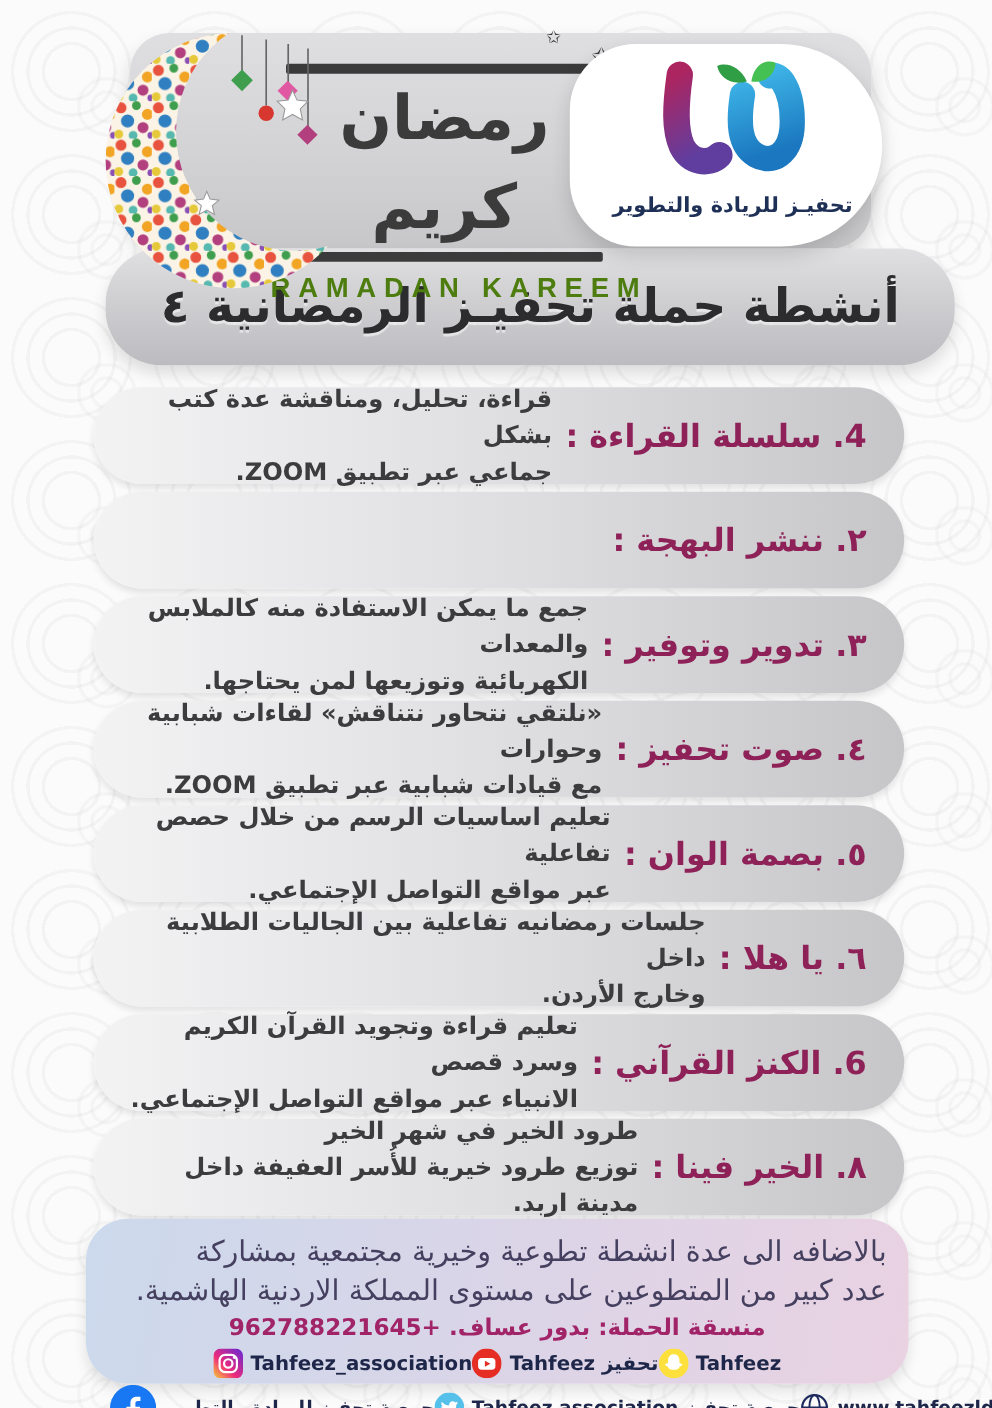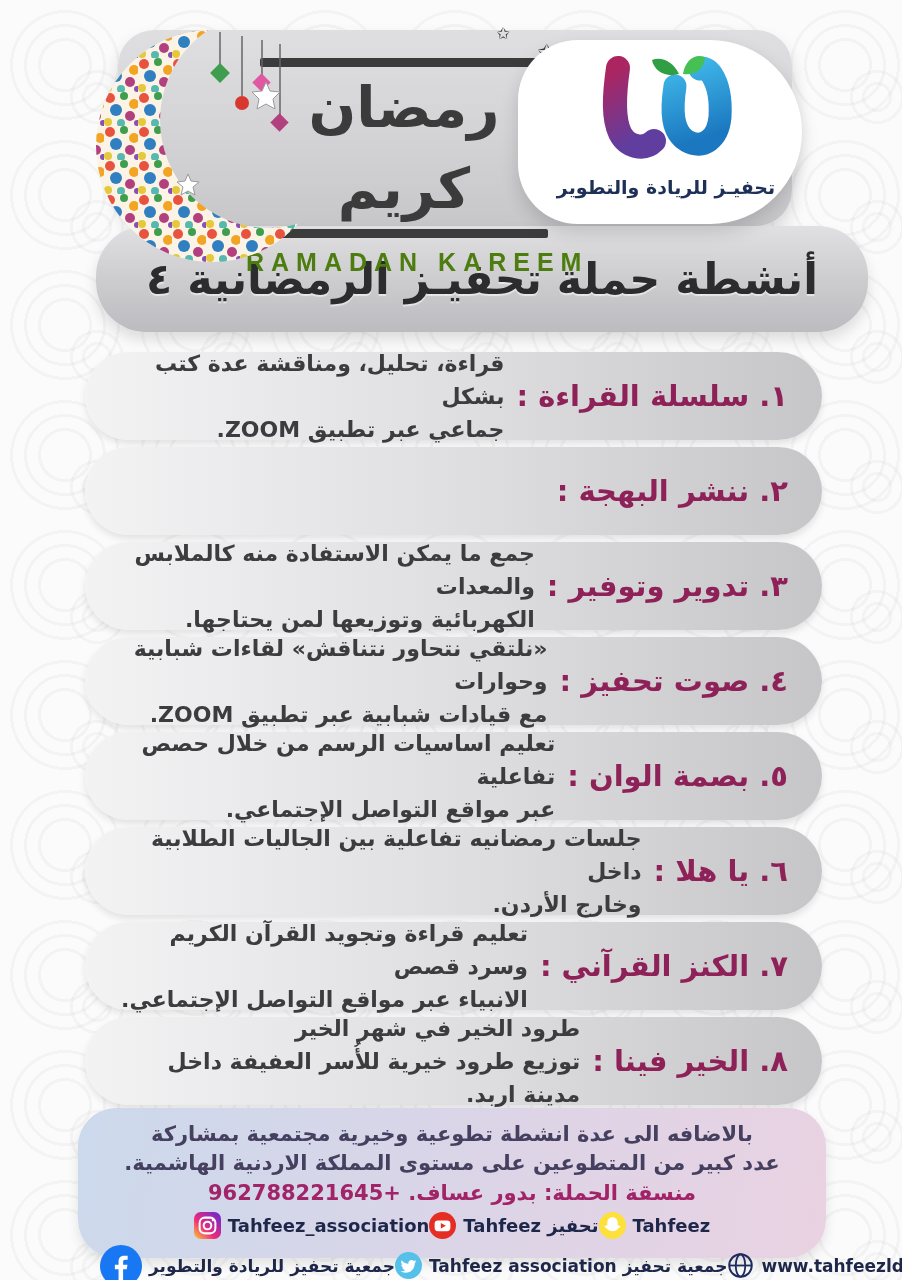--- a/index.html
+++ b/index.html
@@ -86,22 +86,22 @@
   }
   
   .footer-card {
     position:absolute; left:78px; top:1108px; width:748px; height:150px; z-index:1;
     border-radius:38px;
     background:linear-gradient(100deg,#ccd9ec 0%,#d9d5e8 45%,#e9d2e2 100%);
     box-shadow:0 6px 12px rgba(0,0,0,.10);
     padding:12px 20px 0 20px;
   }
   .footer-note {
-    direction:rtl; text-align:center; color:#45405f; font-weight:bold;
-    font-size:21px; line-height:1.4; white-space:pre-line;
+    direction:rtl; color:#45405f; font-weight:normal;
+    font-size:26px; line-height:1.4; white-space:pre-line;
   }
   .footer-coordinator {
     direction:rtl; text-align:center; color:#a12368; font-weight:bold;
     font-size:21px; margin-top:2px;
   }
   .social-row { display:flex; align-items:center; font-family:"DejaVu Sans",sans-serif; }
   .social-row.r1 { justify-content:center; margin-top:7px; }
   .social-row.r2 { justify-content:space-between; padding:0 2px; margin-top:6px; }
   .social-item { display:flex; align-items:center; gap:7px; }
   .social-item .lbl {
@@ -185,21 +185,21 @@
   </svg>
   <div class="logo-subtitle">تحفيـز للريادة والتطوير</div>
 </div>
 
 <div class="title-banner">
   <div class="t">أنشطة حملة تحفيـز الرمضانية ٤</div>
 </div>
 
 <div class="pills">
   <div class="pill">
-    <span class="head">١. سلسلة القراءة :</span>
+    <span class="head">4. سلسلة القراءة :</span>
     <span class="desc">قراءة، تحليل، ومناقشة عدة كتب بشكل
 جماعي عبر تطبيق ZOOM.</span>
   </div>
   <div class="pill">
     <span class="head">٢. ننشر البهجة :</span>
   </div>
   <div class="pill">
     <span class="head">٣. تدوير وتوفير :</span>
     <span class="desc">جمع ما يمكن الاستفادة منه كالملابس والمعدات
 الكهربائية وتوزيعها لمن يحتاجها.</span>
@@ -213,21 +213,21 @@
     <span class="head">٥. بصمة الوان :</span>
     <span class="desc">تعليم اساسيات الرسم من خلال حصص تفاعلية
 عبر مواقع التواصل الإجتماعي.</span>
   </div>
   <div class="pill">
     <span class="head">٦. يا هلا :</span>
     <span class="desc">جلسات رمضانيه تفاعلية بين الجاليات الطلابية داخل
 وخارج الأردن.</span>
   </div>
   <div class="pill">
-    <span class="head">٧. الكنز القرآني :</span>
+    <span class="head">6. الكنز القرآني :</span>
     <span class="desc">تعليم قراءة وتجويد القرآن الكريم وسرد قصص
 الانبياء عبر مواقع التواصل الإجتماعي.</span>
   </div>
   <div class="pill">
     <span class="head">٨. الخير فينا :</span>
     <span class="desc">طرود الخير في شهر الخير
 توزيع طرود خيرية للأُسر العفيفة داخل مدينة اربد.</span>
   </div>
 </div>
 

